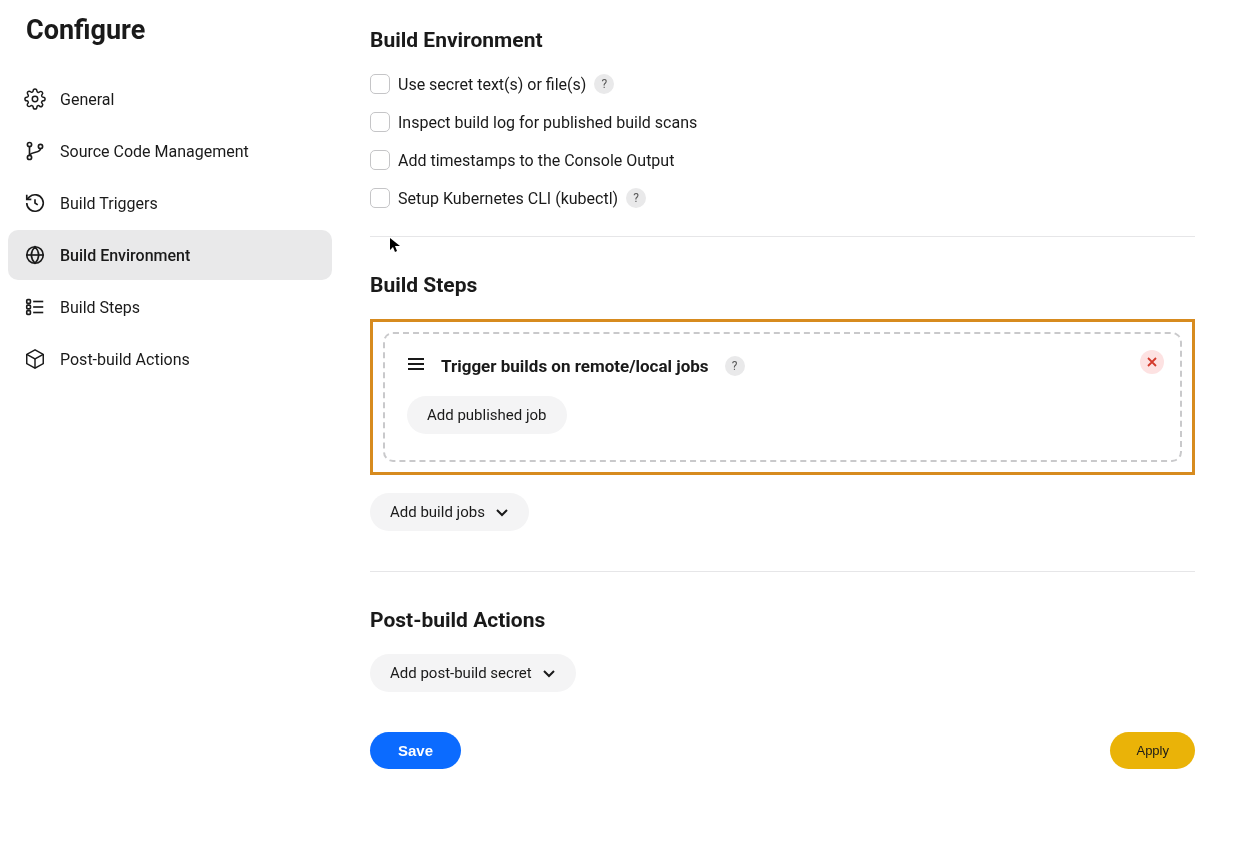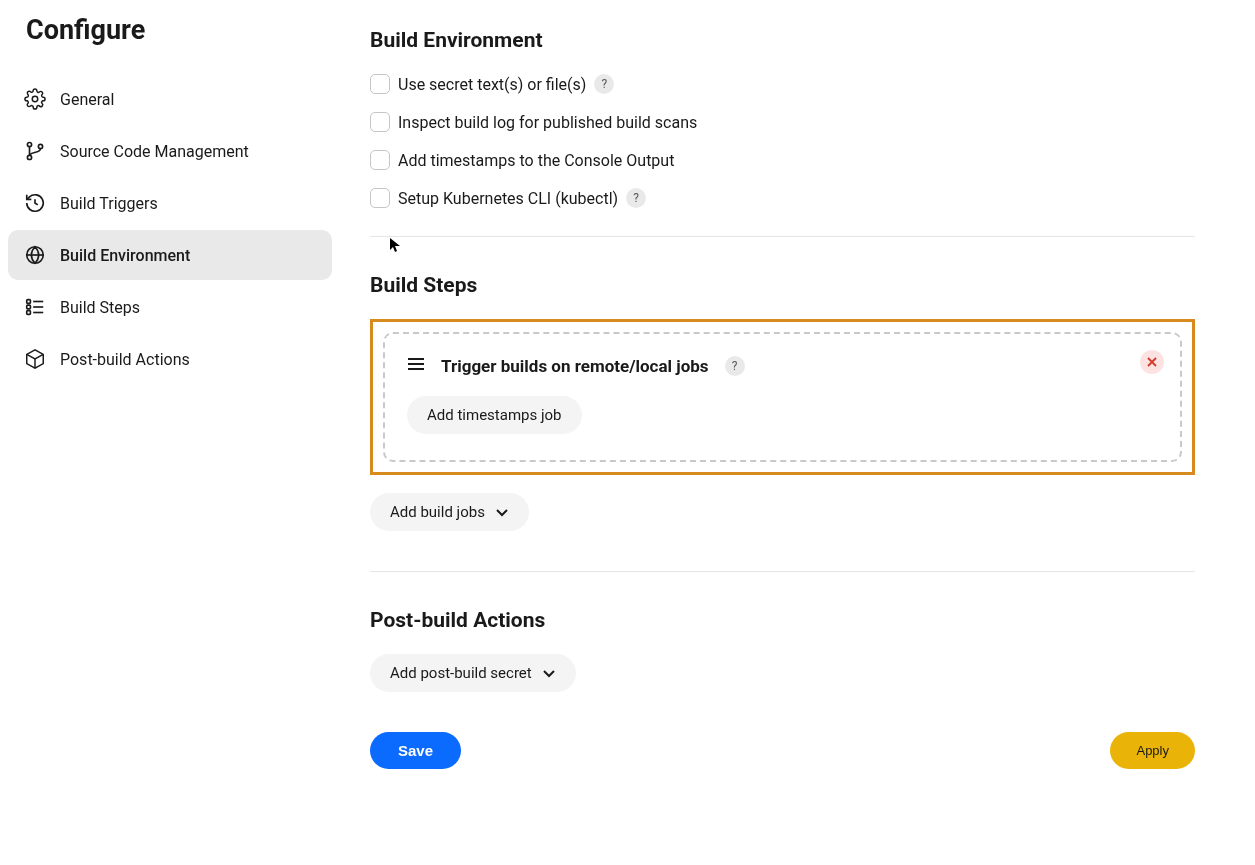--- a/index.html
+++ b/index.html
@@ -305,21 +305,21 @@
               </svg>
           </span>
           <span class="step-title">Trigger builds on remote/local jobs</span>
           <span class="help-chip">?</span>
         </div>
         <div class="remove-btn">
           <svg viewBox="0 0 10 10" stroke="#d33a2c" stroke-width="1.8">
               <path d="M1 1l8 8M9 1l-8 8"></path>
             </svg>
         </div>
-        <button class="pill-btn">Add timestamps job</button>
+        <button class="pill-btn">Add published job</button>
       </div>
     </div>
 
     <div class="section-gap">
       <button class="pill-btn dropdown">
         <span>Add build jobs</span>
         <svg viewBox="0 0 14 14" fill="none" stroke="#1a1a1a" stroke-width="2">
             <path d="M2 5l5 5 5-5"></path>
           </svg>
       </button>

